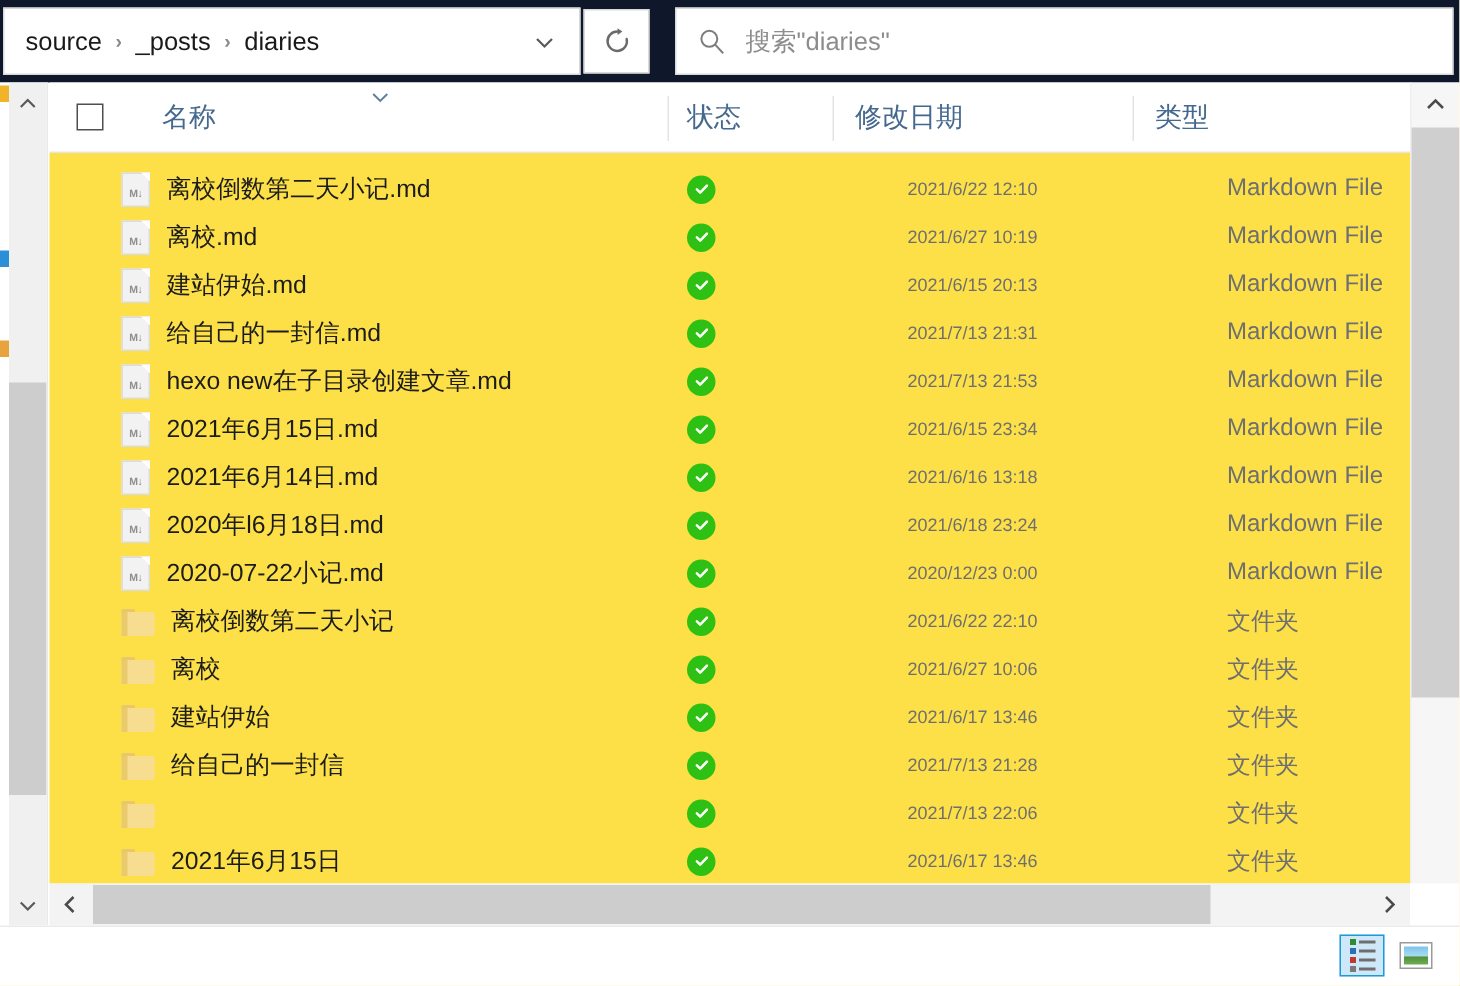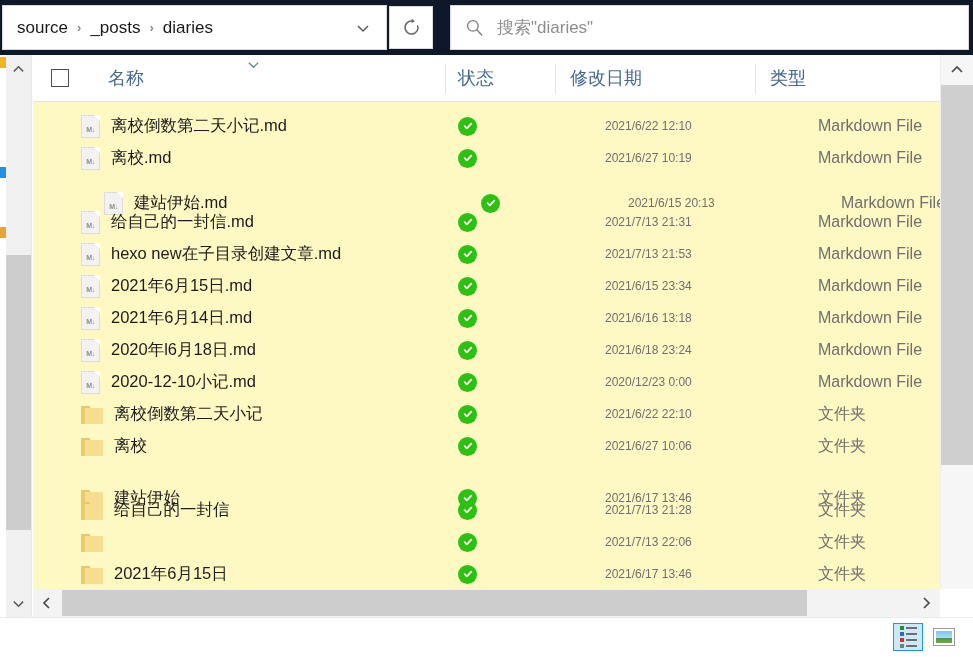--- a/index.html
+++ b/index.html
@@ -133,21 +133,21 @@
   }
   .sort-indicator {
     position: absolute; top: 2px; left: 213px;
     color: #5d7fa0; font-size: 13px;
   }
 
   
   .filelist {
     position: absolute; left: 33px; top: 102px;
     width: 930px; height: 487px;
-    background: #fef9c3;
+    background: #fde047;
     overflow: hidden;
   }
   .row {
     position: absolute; left: 0;
     width: 907px; height: 32px;
     display: flex; align-items: center;
   }
   .cell-name {
     position: absolute; left: 0; top: 0;
     height: 32px;
@@ -440,21 +440,21 @@
         <div class="cell-status">
           <span class="icon-sync">
             <svg width="12" height="12" viewBox="0 0 12 12">
               <path d="M2.6 6.2 L4.8 8.4 L9.3 3.7" fill="none" stroke="#ffffff" stroke-width="1.7" stroke-linecap="round" stroke-linejoin="round"></path>
             </svg>
           </span>
         </div>
         <div class="cell-date">2021/6/27 10:19</div>
         <div class="cell-type">Markdown File</div>
       </div>
-      <div class="row" style="top: 85px; margin-left: 23px;">
+      <div class="row" style="top: 72px;">
         <div class="cell-name">
           <span class="icon-md">
             <span class="md-txt">M↓</span>
           </span>
           <span class="fname">建站伊始.md</span>
         </div>
         <div class="cell-status">
           <span class="icon-sync">
             <svg width="12" height="12" viewBox="0 0 12 12">
               <path d="M2.6 6.2 L4.8 8.4 L9.3 3.7" fill="none" stroke="#ffffff" stroke-width="1.7" stroke-linecap="round" stroke-linejoin="round"></path>
@@ -547,21 +547,21 @@
           </span>
         </div>
         <div class="cell-date">2021/6/18 23:24</div>
         <div class="cell-type">Markdown File</div>
       </div>
       <div class="row" style="top: 264px;">
         <div class="cell-name">
           <span class="icon-md">
             <span class="md-txt">M↓</span>
           </span>
-          <span class="fname">2020-12-10小记.md</span>
+          <span class="fname">2020-07-22小记.md</span>
         </div>
         <div class="cell-status">
           <span class="icon-sync">
             <svg width="12" height="12" viewBox="0 0 12 12">
               <path d="M2.6 6.2 L4.8 8.4 L9.3 3.7" fill="none" stroke="#ffffff" stroke-width="1.7" stroke-linecap="round" stroke-linejoin="round"></path>
             </svg>
           </span>
         </div>
         <div class="cell-date">2020/12/23 0:00</div>
         <div class="cell-type">Markdown File</div>
@@ -597,21 +597,21 @@
         <div class="cell-status">
           <span class="icon-sync">
             <svg width="12" height="12" viewBox="0 0 12 12">
               <path d="M2.6 6.2 L4.8 8.4 L9.3 3.7" fill="none" stroke="#ffffff" stroke-width="1.7" stroke-linecap="round" stroke-linejoin="round"></path>
             </svg>
           </span>
         </div>
         <div class="cell-date">2021/6/27 10:06</div>
         <div class="cell-type">文件夹</div>
       </div>
-      <div class="row" style="top: 380px;">
+      <div class="row" style="top: 360px;">
         <div class="cell-name">
           <span class="icon-folder">
             <span class="tab"></span>
             <span class="body"></span>
             <span class="edge"></span>
           </span>
           <span class="fname">建站伊始</span>
         </div>
         <div class="cell-status">
           <span class="icon-sync">

